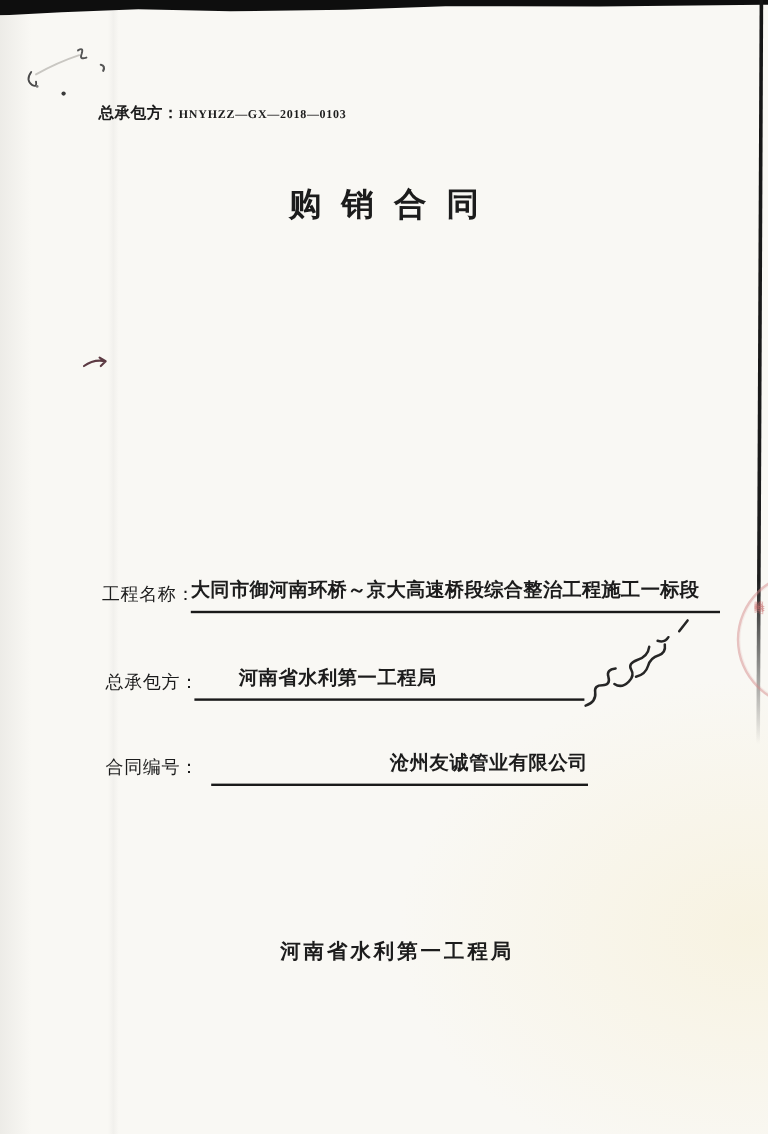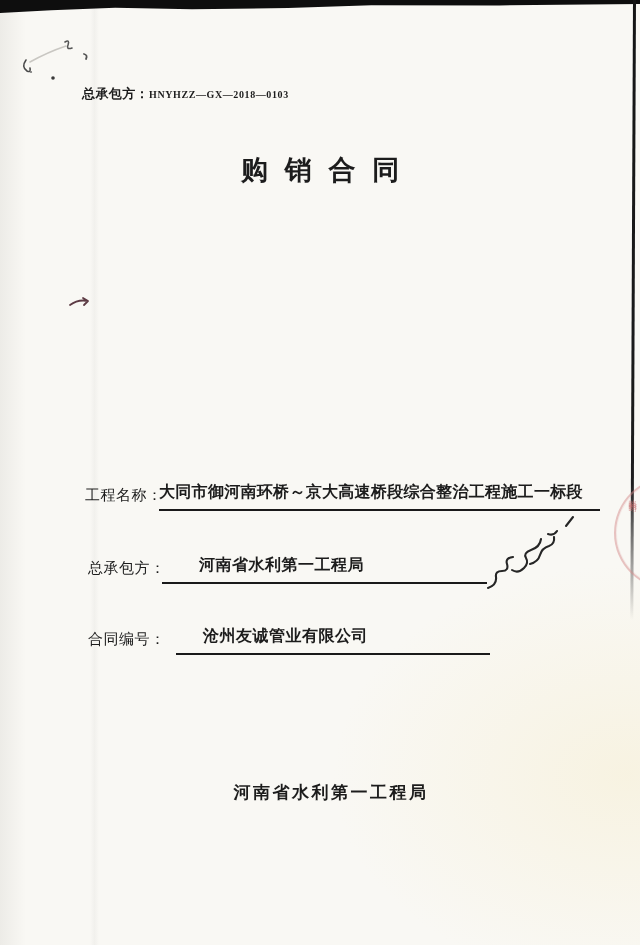--- a/index.html
+++ b/index.html
@@ -54,21 +54,21 @@
     position:absolute;font-weight:bold;font-size:16px;
     border-bottom:2px solid #1a1a1a;
     white-space:nowrap;box-sizing:border-box;
     padding-bottom:6px;
   }
   .lbl-1{left:85px;top:486px;}
   .val-1{left:159px;top:482px;width:441px;letter-spacing:0.3px;}
   .lbl-2{left:88px;top:559px;}
   .val-2{left:162px;top:555px;width:325px;padding-left:37px;letter-spacing:0.5px;}
   .lbl-3{left:88px;top:630px;}
-  .val-3{left:176px;top:626px;width:314px;padding-left:27px;letter-spacing:0.5px;}
+  .val-3{left:176px;top:626px;width:314px;padding-left:27px;letter-spacing:0.5px;text-align:right;}
   .footer-org{
     position:absolute;left:0;top:781px;width:640px;
     text-align:center;font-weight:bold;font-size:17px;letter-spacing:2.5px;
     padding-left:22px;box-sizing:border-box;white-space:nowrap;
   }
   
   .signature{position:absolute;left:478px;top:508px;width:100px;height:86px;}
   
   .pen-arrow{position:absolute;left:64px;top:293px;width:32px;height:18px;}
   

